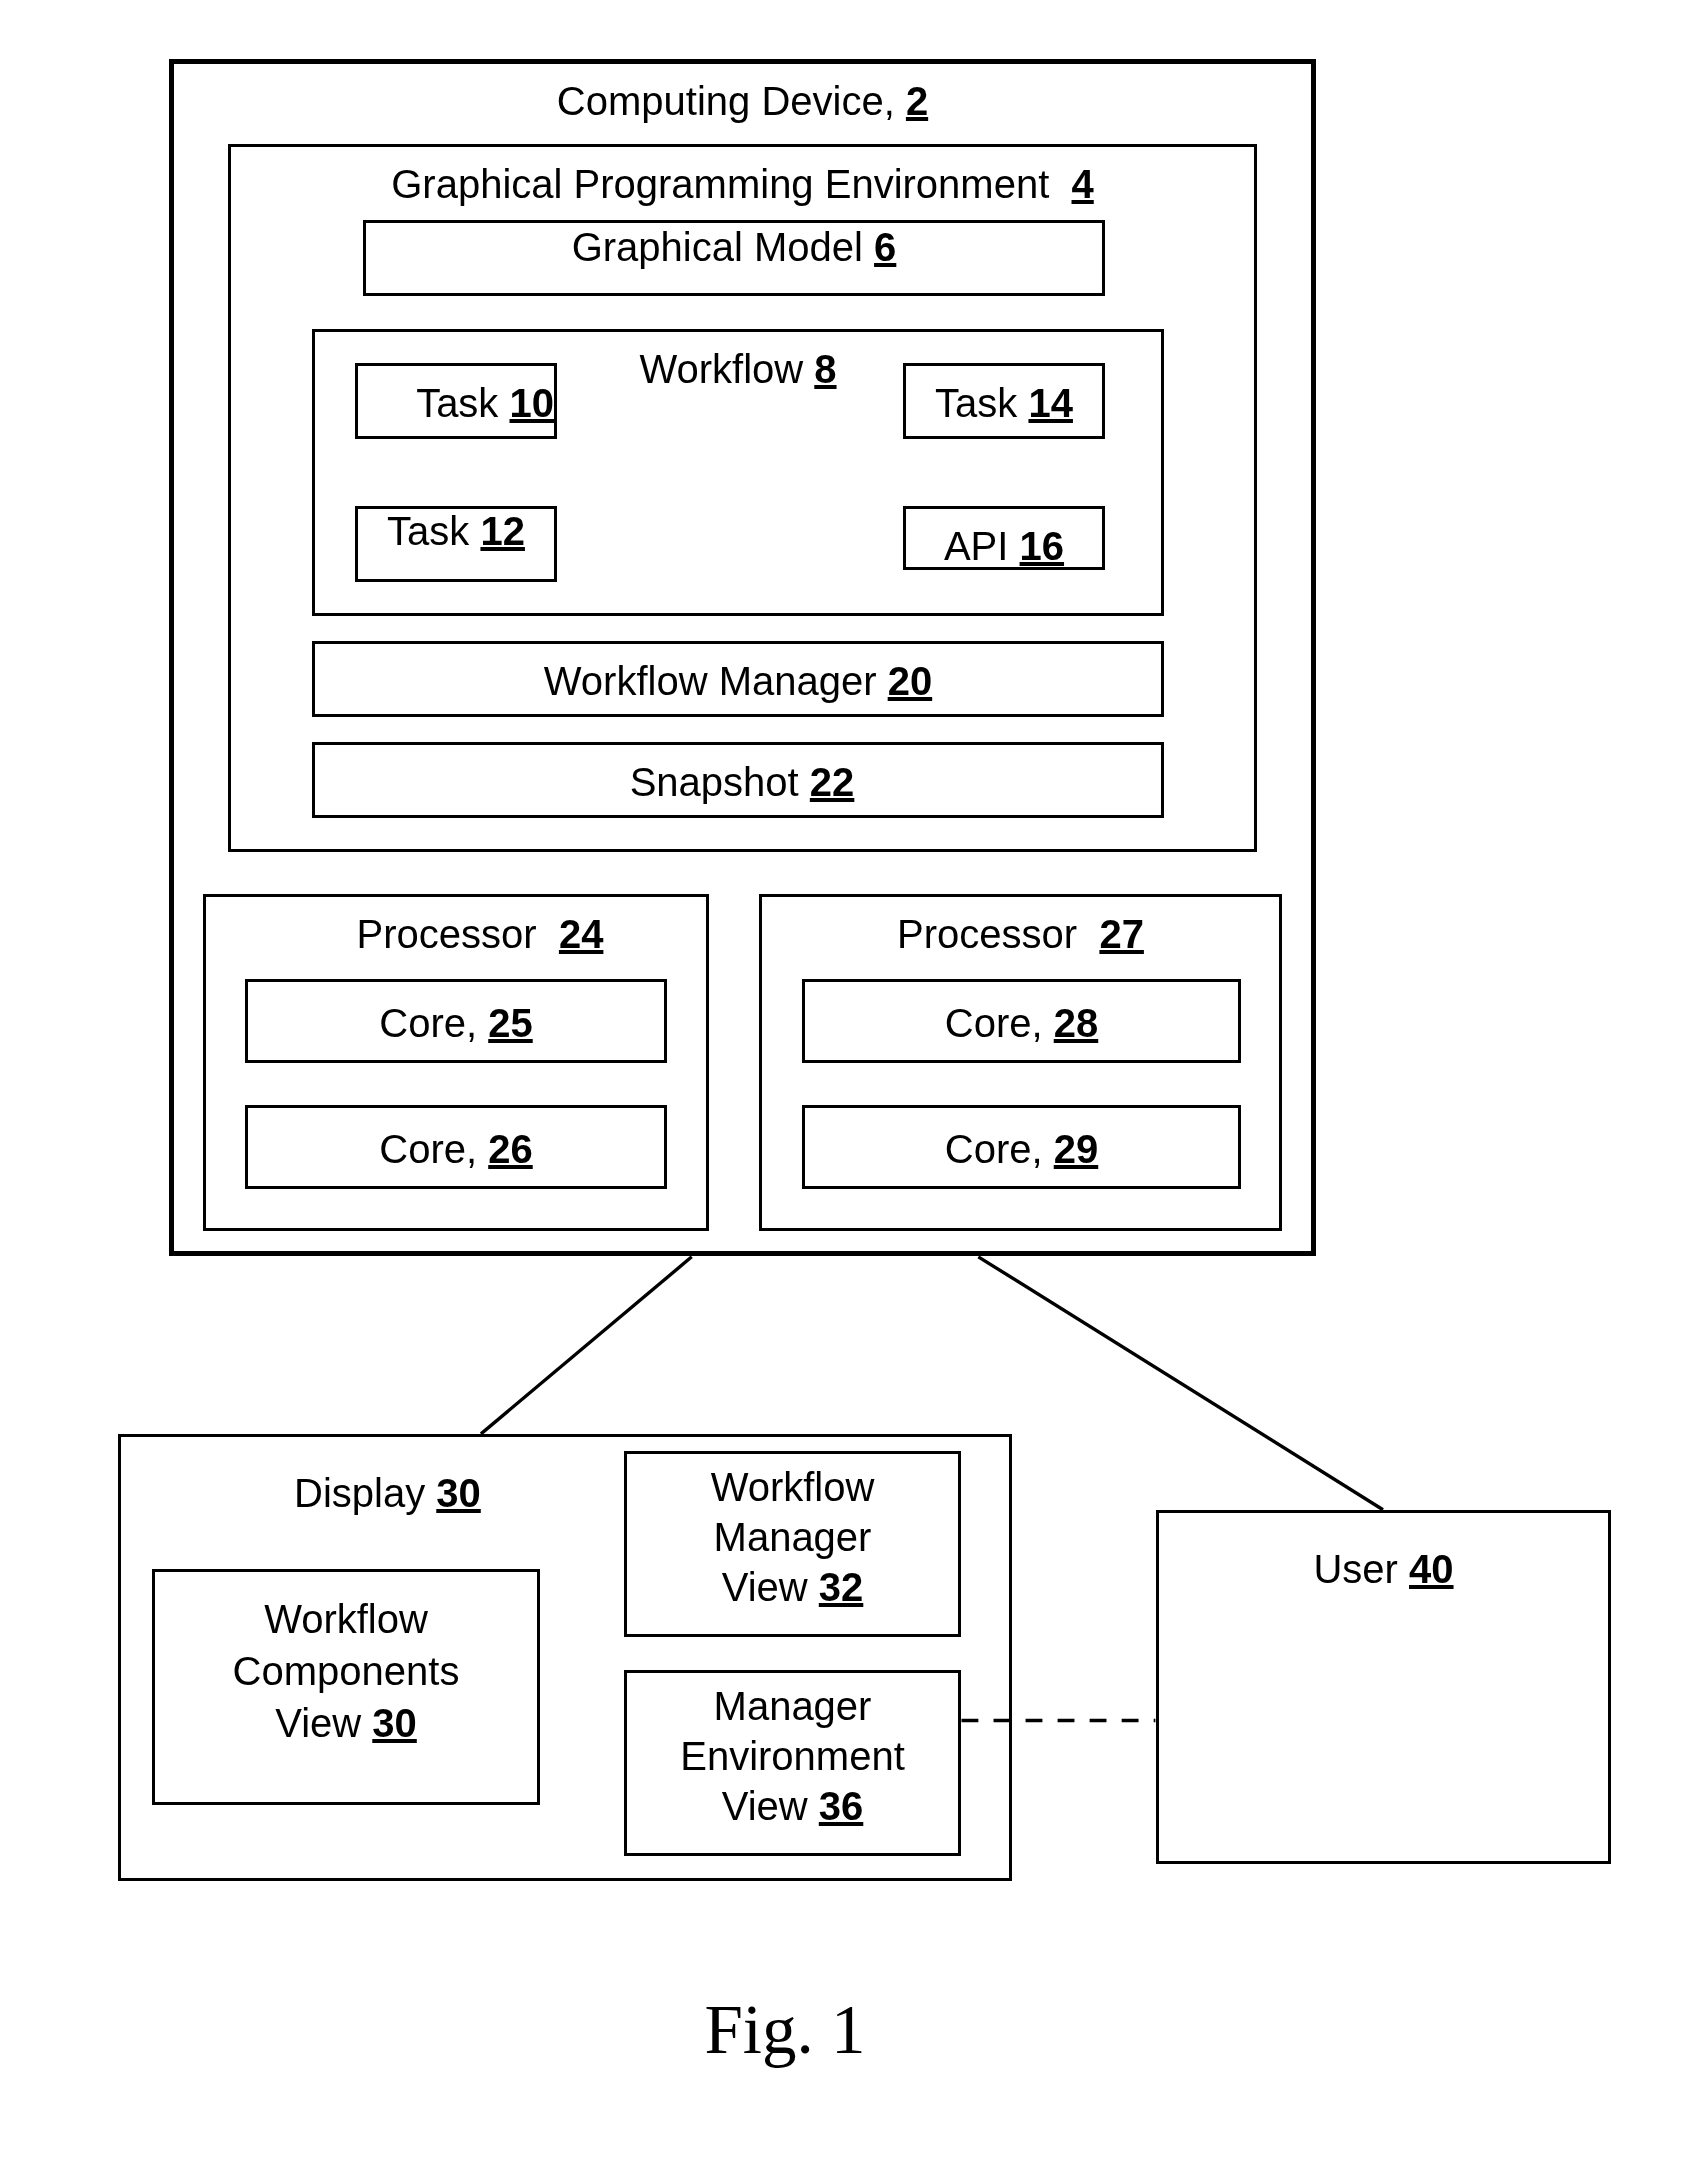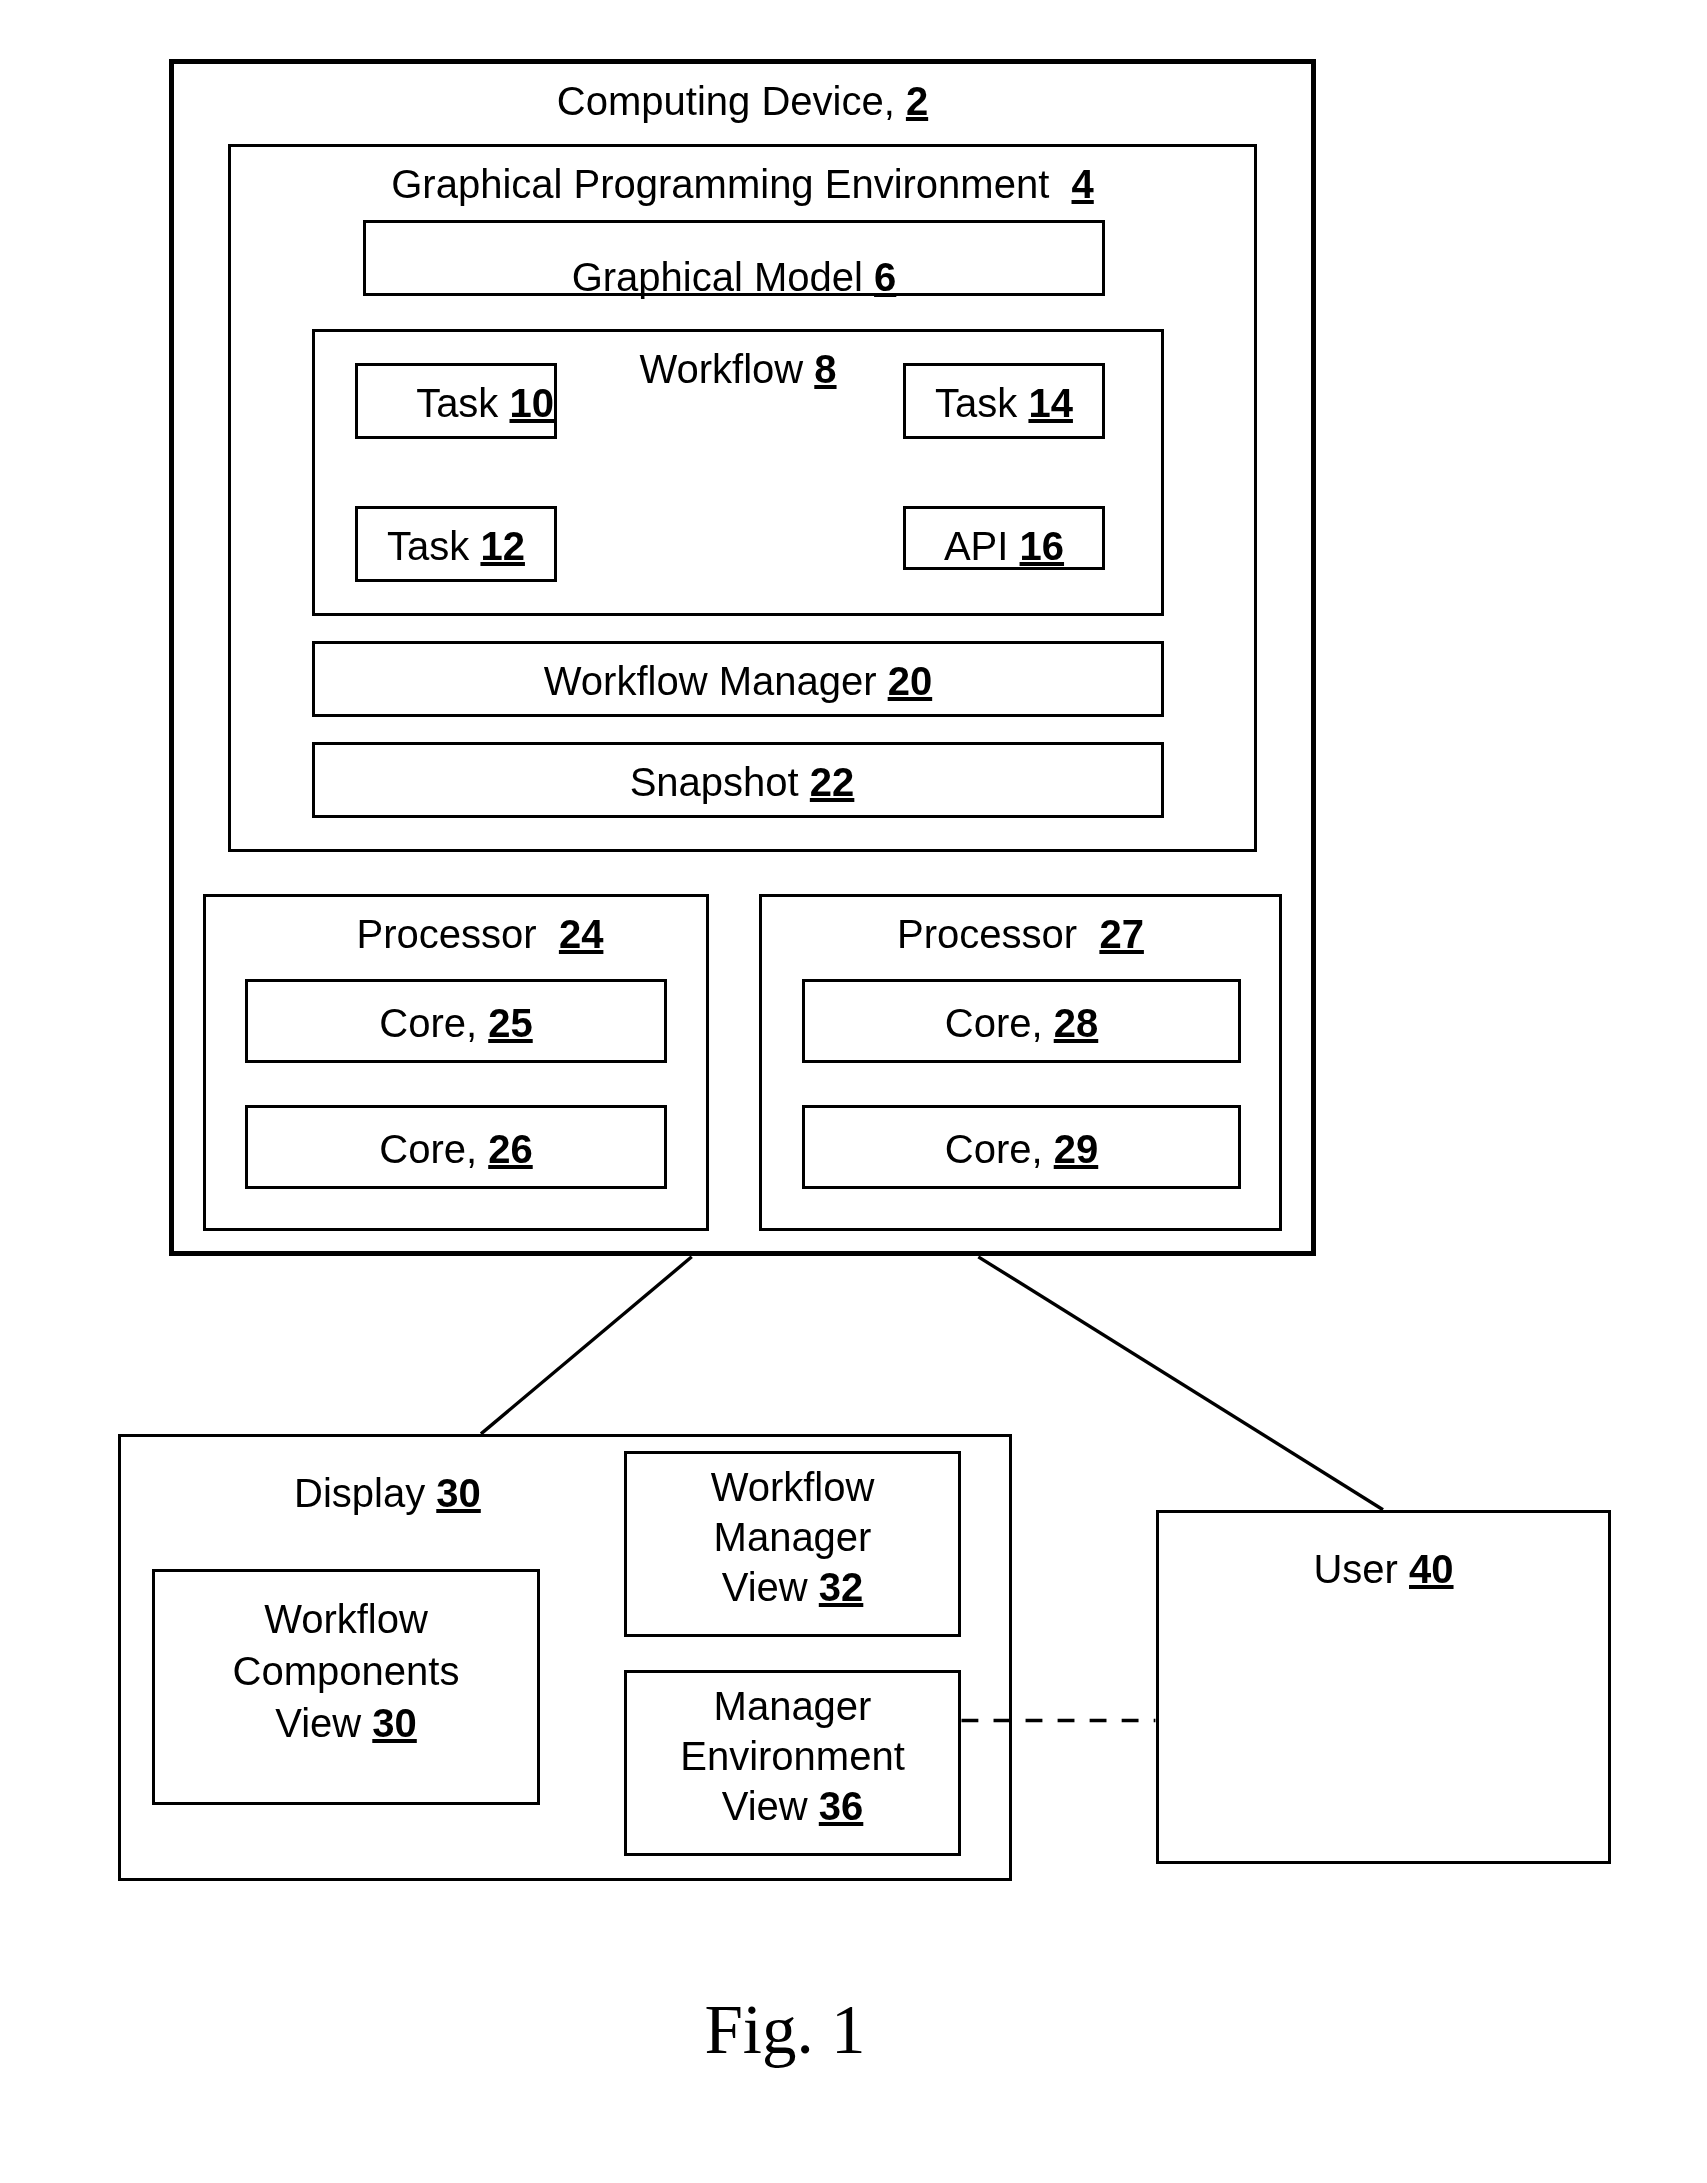--- a/index.html
+++ b/index.html
@@ -56,21 +56,21 @@
     </div>
   </div>
 
   <div class="box" style="left:177px; top:93px; width:1029px; height:708px;">
     <div class="label" style="top:15px;">
       <span>Graphical Programming Environment</span>&nbsp;&nbsp;<span class="num">4</span>
     </div>
   </div>
 
   <div class="box" style="left:312px; top:169px; width:742px; height:76px;">
-    <div class="label" style="top:32px;">
+    <div class="label" style="top:2px;">
       <span>Graphical Model</span> <span class="num">6</span>
     </div>
   </div>
 
   <div class="box" style="left:261px; top:278px; width:852px; height:287px;">
     <div class="label" style="top:15px; left:0; width:100%; text-align:center;">
       <span>Workflow</span> <span class="num">8</span>
     </div>
   </div>
 
@@ -80,21 +80,21 @@
     </div>
   </div>
 
   <div class="box" style="left:852px; top:312px; width:202px; height:76px;">
     <div class="label" style="top:15px;">
       <span>Task</span> <span class="num">14</span>
     </div>
   </div>
 
   <div class="box" style="left:304px; top:455px; width:202px; height:76px;">
-    <div class="label" style="top:15px;">
+    <div class="label" style="top:0;">
       <span>Task</span> <span class="num">12</span>
     </div>
   </div>
 
   <div class="box" style="left:852px; top:455px; width:202px; height:64px;">
     <div class="label" style="top:15px;">
       <span>API</span> <span class="num">16</span>
     </div>
   </div>
 

